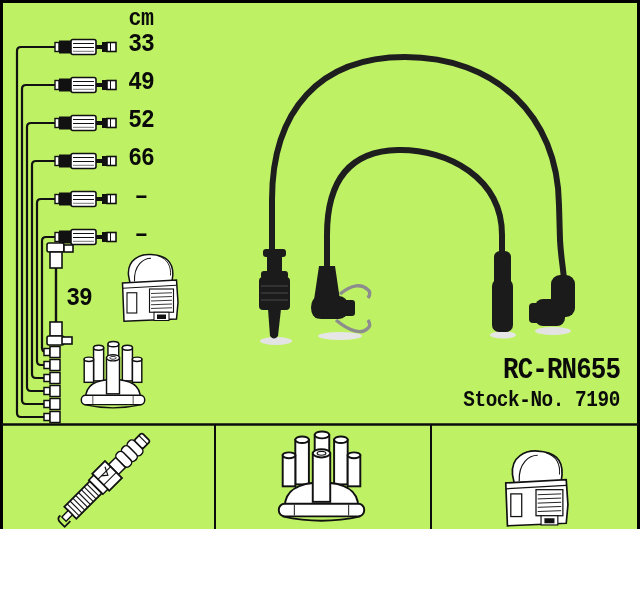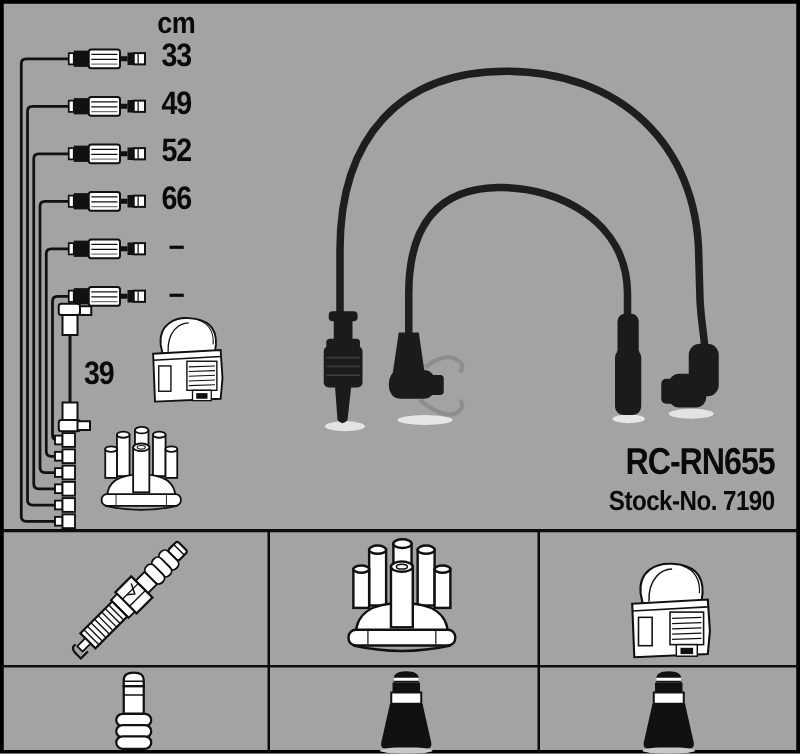--- a/index.html
+++ b/index.html
@@ -1,18 +1,18 @@
 <!DOCTYPE html>
 <html><head>
 <meta charset="utf-8">
 <style>
   html,body{margin:0;padding:0;background:#ffffff;}
   #screen{
-    position:relative;width:640px;height:603px;background:#a3a3a3;
-    font-family:Liberation Sans, sans-serif;overflow:hidden;
+    position:relative;width:640px;height:529px;background:#bef264;
+    font-family:Liberation Mono, monospace;overflow:hidden;
   }
   .lbl{position:absolute;color:#0a0a0a;font-weight:bold;line-height:1;white-space:nowrap;}
   .len{left:115px;width:52px;text-align:center;font-size:26px;letter-spacing:-1px;transform:scaleX(.88);}
   .unit{left:117px;width:48px;text-align:center;font-size:24px;top:7px;letter-spacing:-0.5px;transform:scaleX(.9);}
   .coil-len{left:58px;width:42px;text-align:center;font-size:26px;top:285px;letter-spacing:-1px;transform:scaleX(.88);}
   .part-no{right:20px;top:355px;font-size:30px;letter-spacing:-1px;transform:scaleX(.86);transform-origin:100% 50%;}
   .stock-no{right:20px;top:390px;font-size:22px;letter-spacing:-0.5px;transform:scaleX(.88);transform-origin:100% 50%;}
   svg{position:absolute;left:0;top:0;}
   .cell{position:absolute;}
 </style>

